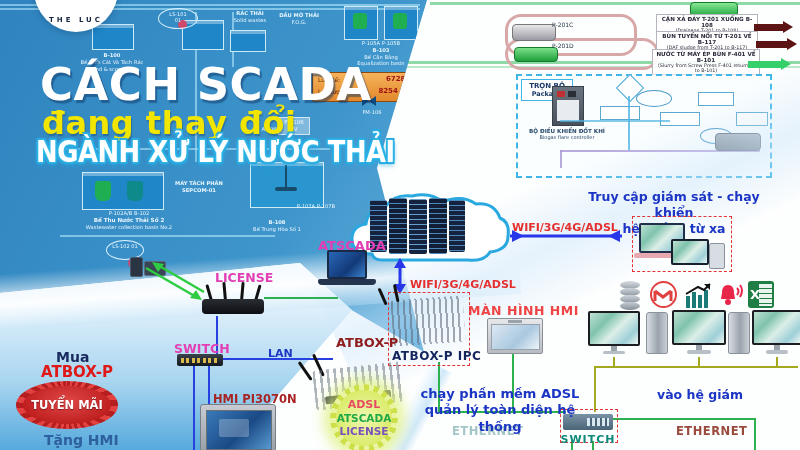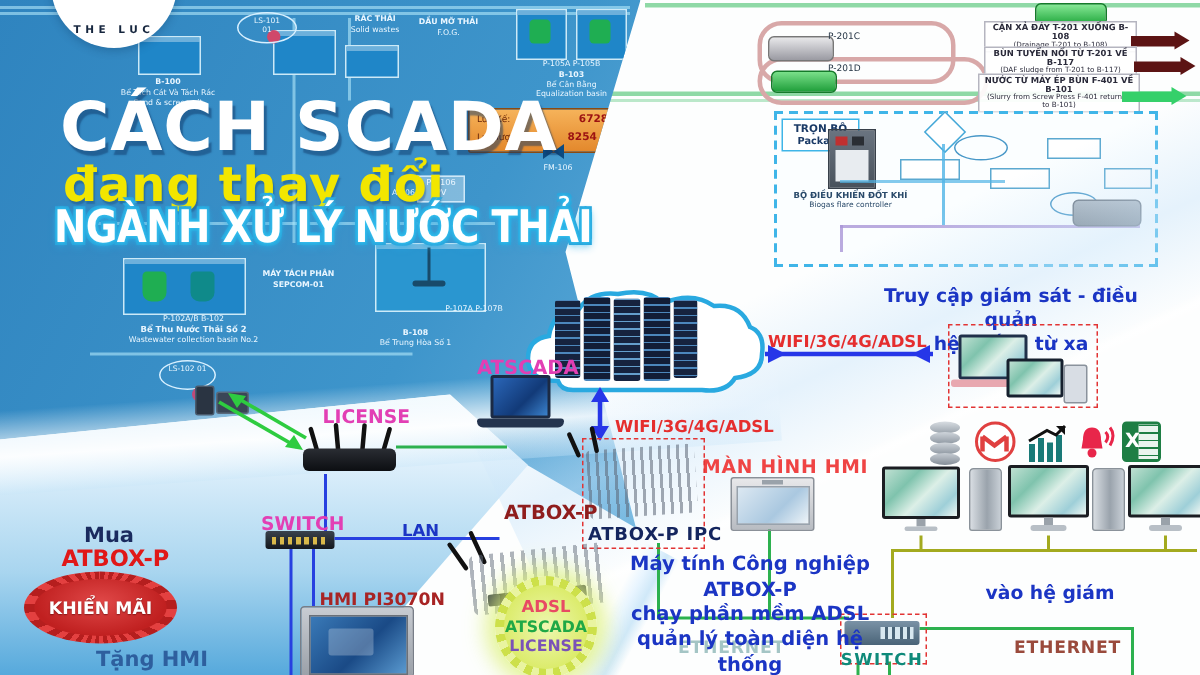--- a/index.html
+++ b/index.html
@@ -253,21 +253,21 @@
   </div>
 
   <div class="netlabel-red" style="left:512px;top:221px;">WIFI/3G/4G/ADSL</div>
   <svg class="abs" style="left:500px;top:228px;" width="132" height="16" viewBox="0 0 132 16">
     <line x1="10" y1="8" x2="122" y2="8" stroke="#2636e8" stroke-width="3"></line>
     <path d="M12 8 L24 2 L24 14 Z" fill="#2636e8" transform="rotate(180 18 8)"></path>
     <path d="M120 8 L108 2 L108 14 Z" fill="#2636e8" transform="rotate(180 114 8)"></path>
   </svg>
 
   <div class="note-blue" style="left:584px;top:189px;width:180px;font-size:12.5px;">
-    <span>Truy cập giám sát - điều quản</span><br><span>hệ thống từ xa</span>
+    <span>Truy cập giám sát - chạy khiển</span><br><span>hệ thống từ xa</span>
   </div>
   <div class="reddash" style="left:632px;top:216px;width:98px;height:54px;">
     <div class="abs" style="left:6px;top:6px;width:46px;height:30px;background:#20304a;border-radius:2px;padding:2px;box-sizing:border-box;">
       <div class="screen-scada" style="width:100%;height:100%;"></div>
     </div>
     <div class="abs" style="left:1px;top:36px;width:56px;height:5px;background:#e8a8b0;border-radius:2px;"></div>
     <div class="abs" style="left:38px;top:22px;width:38px;height:26px;background:#16202e;border-radius:2px;padding:2px;box-sizing:border-box;">
       <div class="screen-scada" style="width:100%;height:100%;"></div>
     </div>
     <div class="abs" style="left:76px;top:26px;width:14px;height:24px;background:#d8dde4;border:1px solid #8a929c;border-radius:2px;"></div>
@@ -368,21 +368,21 @@
     <path d="M8 36 L2 26 L14 26 Z" fill="#2636e8"></path>
   </svg>
   <div class="netlabel-red" style="left:410px;top:278px;">WIFI/3G/4G/ADSL</div>
   <div class="reddash" style="left:388px;top:292px;width:80px;height:72px;"></div>
   <div class="device-black" style="left:392px;top:298px;width:72px;height:46px;background-image:repeating-linear-gradient(90deg,rgba(90,100,116,.55) 0 2px,transparent 2px 6px);transform:rotate(-4deg);">
     <div class="ant" style="left:-6px;top:-14px;height:18px;transform:rotate(-20deg);"></div>
     <div class="ant" style="left:6px;top:-16px;height:18px;transform:rotate(-8deg);"></div>
   </div>
   <div class="netlabel-blue" style="left:392px;top:349px;font-size:12px;color:#14255e;letter-spacing:.5px;">ATBOX-P IPC</div>
   <div class="note-blue" style="left:412px;top:369px;width:176px;font-size:13px;">
-    <span>Máy tính Công nghiệp ATBOX-P</span><br><span>chạy phần mềm ADSL</span><br><span>quản lý toàn diện hệ thống</span>
+    <br><span>chạy phần mềm ADSL</span><br><span>quản lý toàn diện hệ thống</span>
   </div>
 
   <div class="abs" style="left:130px;top:255px;width:36px;height:24px;">
     <div style="position:absolute;left:0;top:2px;width:11px;height:18px;background:#2a3442;border-radius:2px;border:1px solid #4a5a6c;"></div>
     <div style="position:absolute;left:14px;top:6px;width:20px;height:13px;background:#3a4welcome4a56;background:#3a4656;border-radius:2px;border:1px solid #5a6a7c;"></div>
   </div>
   <svg class="abs" style="left:140px;top:262px;" width="70" height="46" viewBox="0 0 70 46">
     <line x1="6" y1="6" x2="58" y2="36" stroke="#2ecc40" stroke-width="2.5"></line>
     <path d="M62 38 L50 36 L56 28 Z" fill="#2ecc40"></path>
     <line x1="16" y1="2" x2="64" y2="30" stroke="#2ecc40" stroke-width="2.5"></line>
@@ -427,18 +427,18 @@
       <span style="color:#e84a64;font-weight:bold;font-size:11px;">ADSL</span>
       <span style="color:#1fa846;font-weight:bold;font-size:10.5px;">ATSCADA</span>
       <span style="color:#7a52b8;font-weight:bold;font-size:10.5px;">LICENSE</span>
     </div>
   </div>
 
   <div class="abs" style="left:56px;top:349px;font-size:14px;font-weight:bold;color:#1a2a5e;">Mua</div>
   <div class="abs" style="left:41px;top:363px;font-size:15px;font-weight:bold;color:#e01818;">ATBOX-P</div>
   <div class="burst-red" style="left:16px;top:381px;width:102px;height:48px;">
     <div class="inner">
-      <span style="color:#fff;font-weight:bold;font-size:11.5px;text-shadow:0 1px 1px rgba(60,0,0,.5);">KHIỂN MÃI</span>
-    </div>
-  </div>
-  <div class="abs" style="left:44px;top:432px;font-size:14px;font-weight:bold;color:#2e5f9e;margin-left:20px;">Tặng HMI</div>
+      <span style="color:#fff;font-weight:bold;font-size:11.5px;text-shadow:0 1px 1px rgba(60,0,0,.5);">TUYỂN MÃI</span>
+    </div>
+  </div>
+  <div class="abs" style="left:44px;top:432px;font-size:14px;font-weight:bold;color:#2e5f9e;">Tặng HMI</div>
 
 </div>
 
 </body></html>

